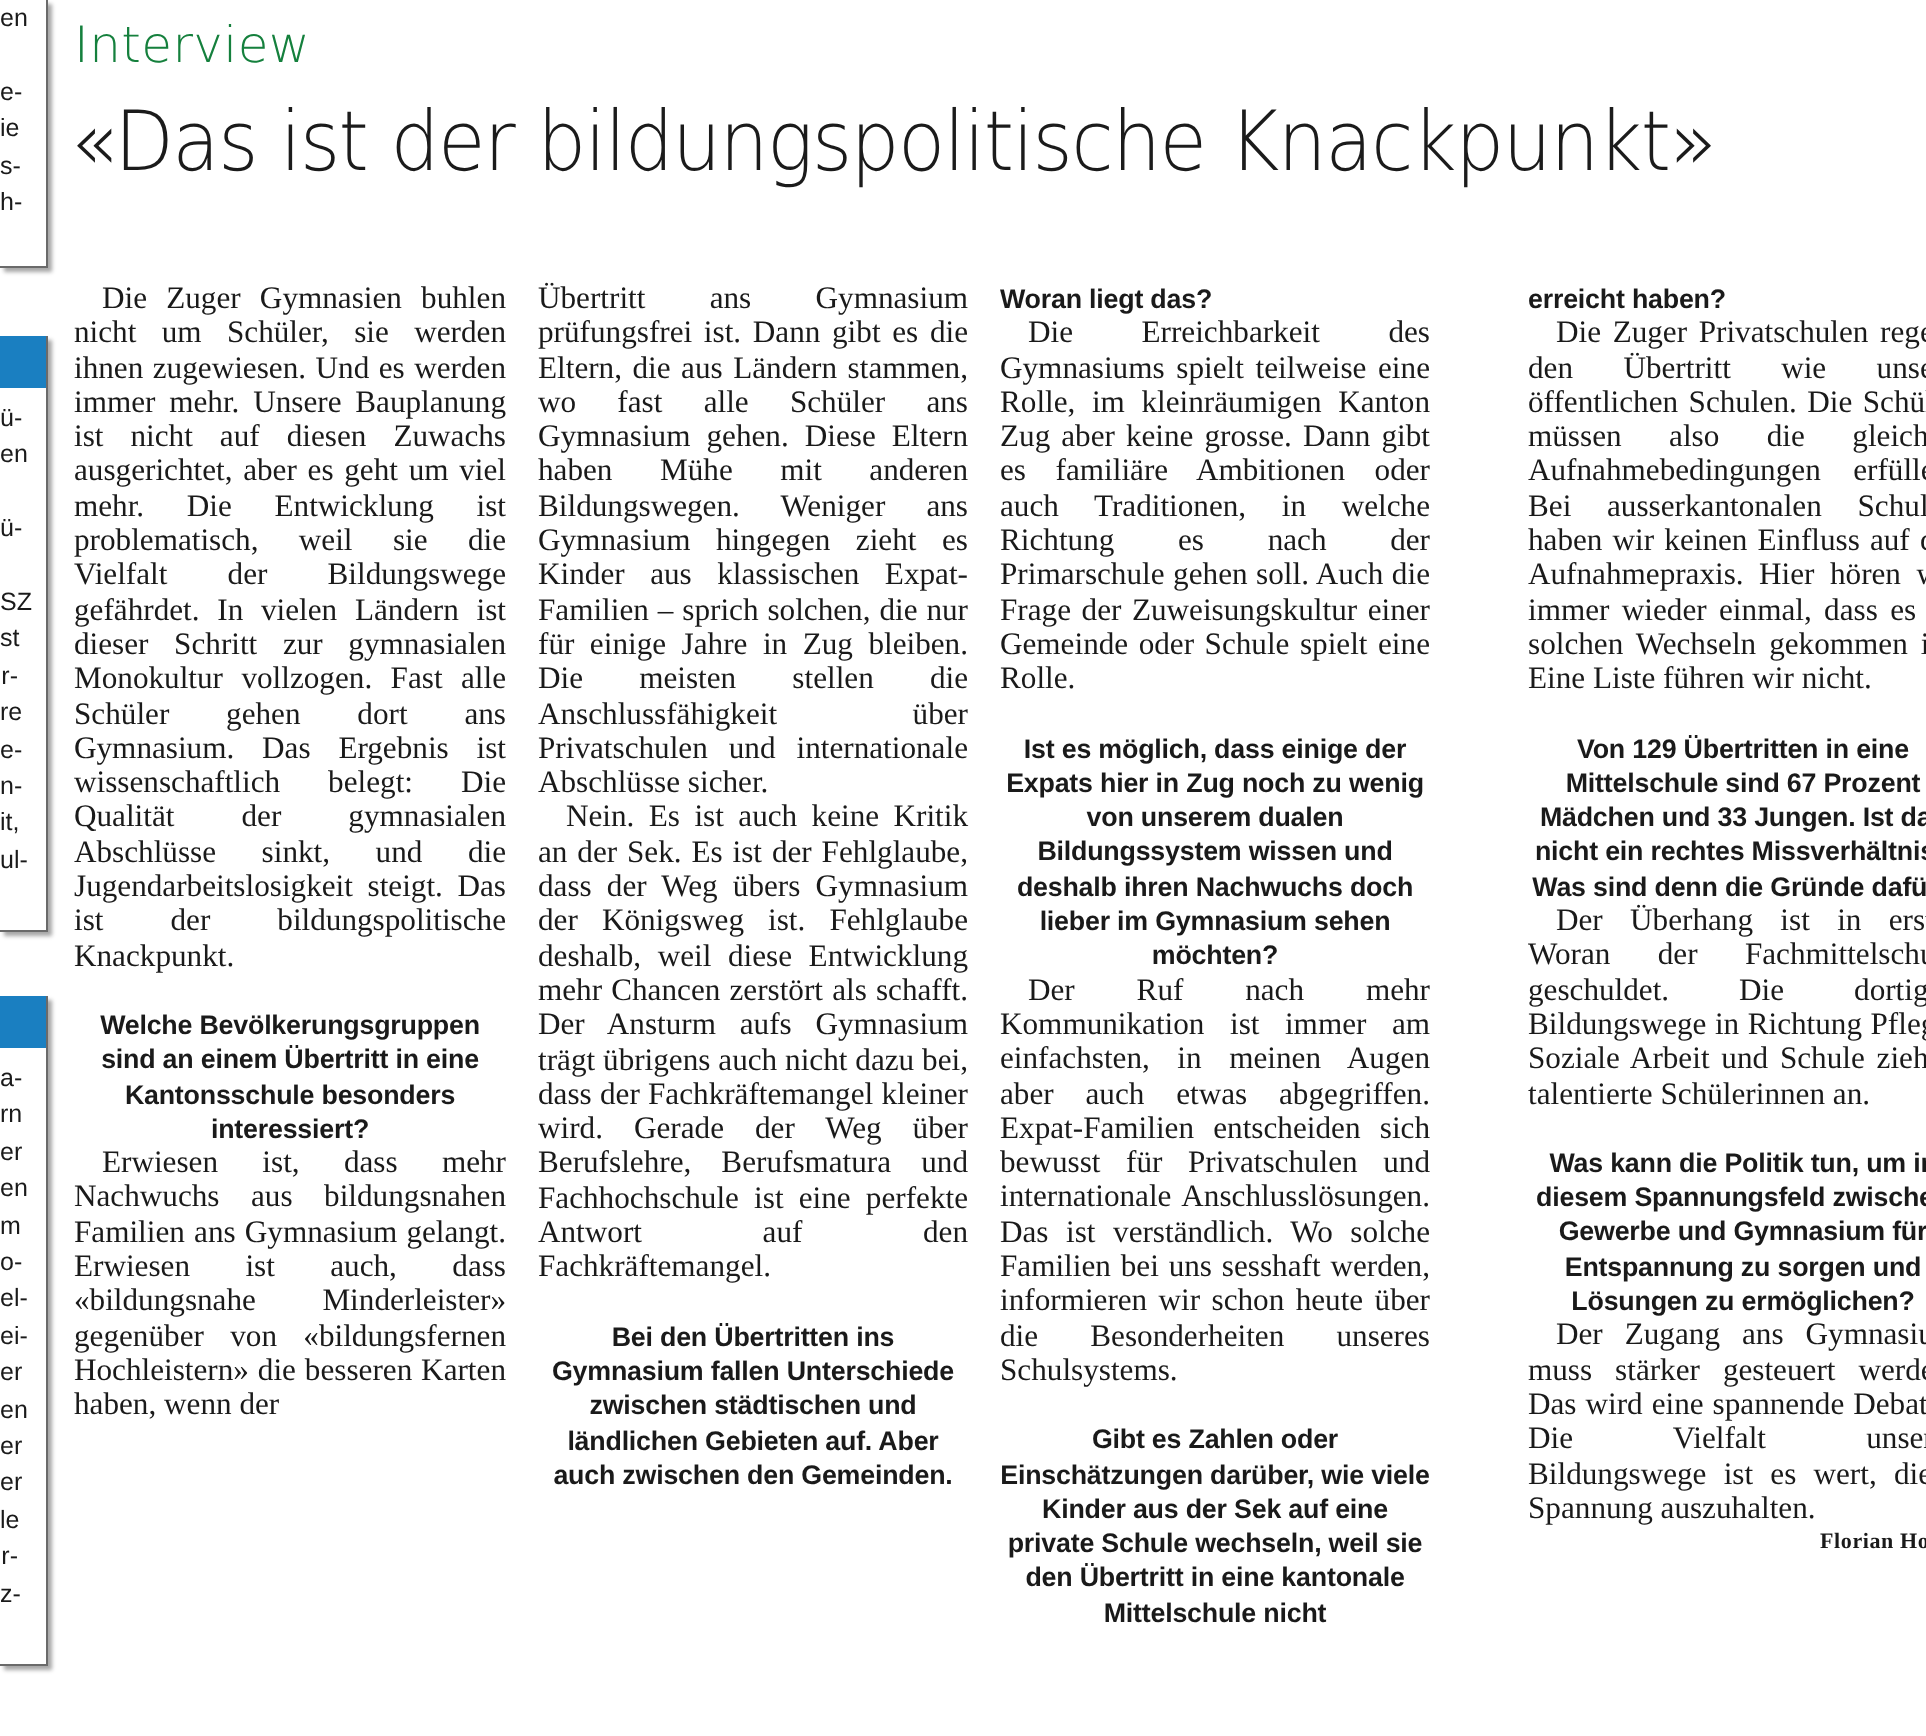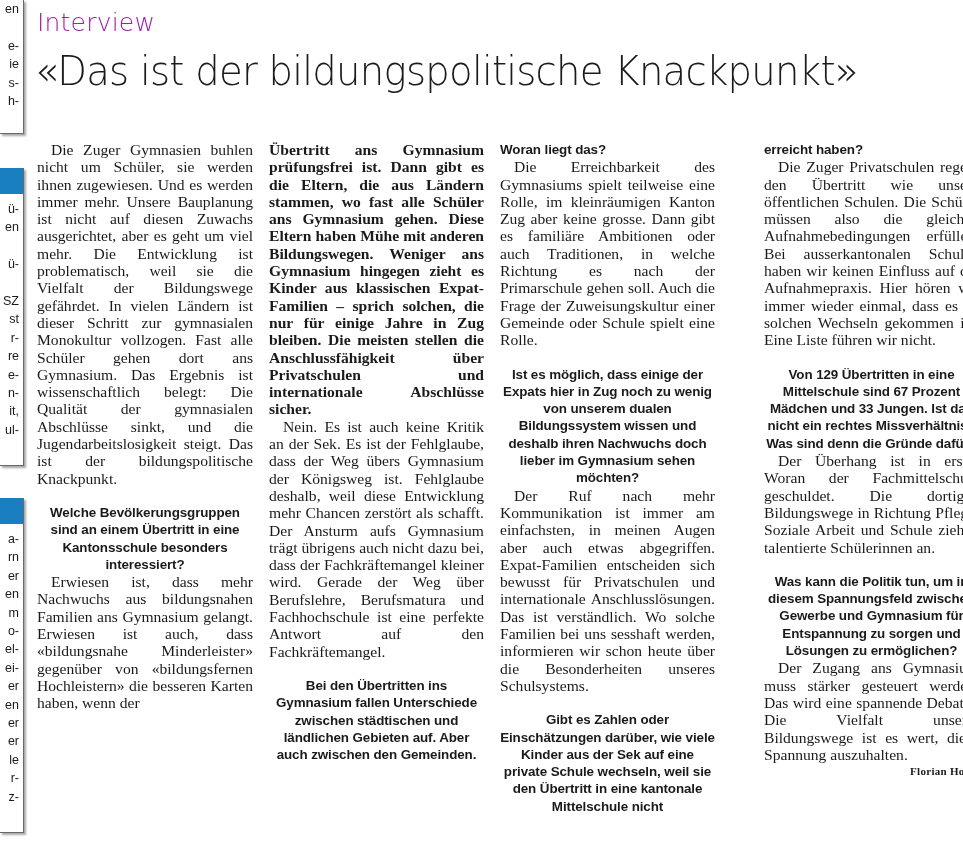--- a/index.html
+++ b/index.html
@@ -7,29 +7,29 @@
     width:963px; height:868px; overflow:hidden; position:relative;
     background:#ffffff; color:#1a1a1a;
   }
   .sidebar-box {
     position:absolute; left:0; width:23px; background:#fff;
     border-right:1px solid #6a6a6a; border-bottom:1px solid #6a6a6a;
     box-shadow:2px 2px 2px rgba(0,0,0,0.35);
     font-family:"Liberation Sans", sans-serif; font-size:12.5px; line-height:18.4px;
     text-align:right; overflow:hidden;
   }
-  .sidebar-box .frag { display:block; padding-right:4px; white-space:nowrap; }
+  .sidebar-box .frag { display:block; padding-right:14px; white-space:nowrap; }
   .sidebar-box .bar { height:26px; background:#1a7fc1; margin-bottom:6px; }
   #box-top { top:0; height:133px; }
   #box-mid { top:168px; height:297px; }
   #box-bot { top:498px; height:334px; }
 
   .kicker {
     position:absolute; left:37px; top:8px;
-    font-family:"DejaVu Sans", sans-serif; font-weight:200; font-size:25px; color:#a21caf;
+    font-family:"DejaVu Sans", sans-serif; font-weight:200; font-size:25px; color:#15803d;
     letter-spacing:0.2px;
   }
   .headline {
     position:absolute; left:35px; top:46px;
     font-family:"DejaVu Sans", sans-serif; font-weight:200; font-size:41.5px; color:#1b1b1b;
     letter-spacing:-0.8px; transform:scaleX(0.93); transform-origin:left top; white-space:nowrap;
   }
   .col {
     position:absolute; top:141px; width:215px;
     font-family:"Liberation Serif", serif; font-size:15.6px; line-height:17.3px;
@@ -38,21 +38,21 @@
   #col-1 { left:37px; width:216px; }
   #col-2 { left:269px; }
   #col-3 { left:500px; }
   #col-4 { left:764px; }
   .q {
     font-family:"Liberation Sans", sans-serif; font-weight:bold; font-size:13.4px;
     line-height:17.3px; text-align:left; margin:0; letter-spacing:-0.1px;
   }
   .q.spaced { margin-top:17px;text-align:center; }
   .a { margin:0; text-indent:14px; }
-  .a.noindent { text-indent:0;font-weight:bold; }
+  .a.noindent { text-indent:0; }
   .author {
     font-family:"Liberation Serif", serif; font-weight:bold; font-size:11px;
     text-align:right; margin-top:0; letter-spacing:0.3px;
   }
 </style>
 </head>
 <body>
 
 <div class="sidebar-box" id="box-top">
   <span class="frag">en</span>

